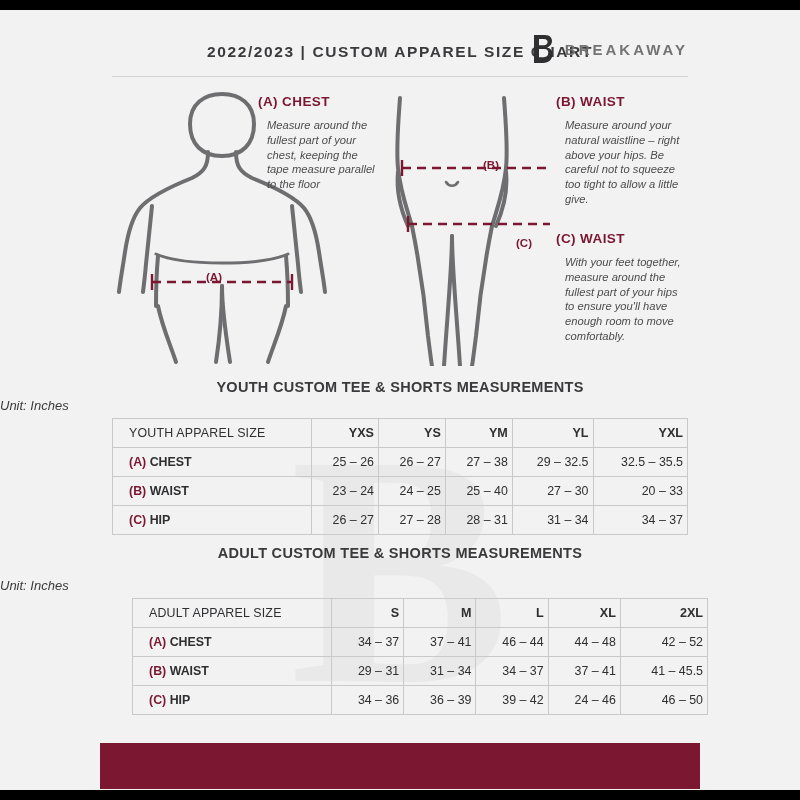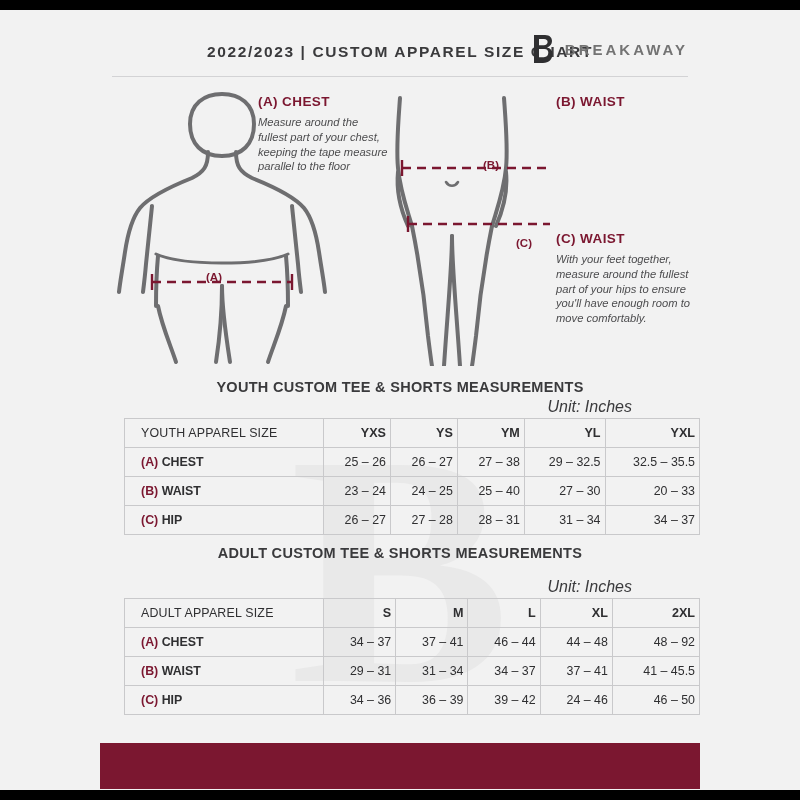--- a/index.html
+++ b/index.html
@@ -108,50 +108,50 @@
     color: #7b1730;
     letter-spacing: 0.4px;
     margin: 0 0 6px 0;
     white-space: nowrap;
   }
   .note-body {
     font-size: 11.2px;
     font-style: italic;
     color: #4c4c4e;
     line-height: 1.32;
-    margin: 0;
+    margin: 9px;
   }
   #note-chest { left: 258px; top: 84px; width: 132px; }
   #note-waist { left: 556px; top: 84px; width: 136px; }
   #note-hips  { left: 556px; top: 221px; width: 140px; }
 
   
   .section-title {
     position: absolute;
     width: 800px;
     text-align: center;
     font-size: 14.5px;
     font-weight: bold;
     color: #3a3a3c;
     letter-spacing: 0.3px;
   }
   .section-unit {
     position: absolute;
     width: 632px;
-    text-align: right;
-    font-size: 16px;
+    text-align: left;
+    font-size: 13px;
     font-style: italic;
     color: #3a3a3c;
   }
   
   table.size-table {
     position: absolute;
     border-collapse: collapse;
     width: 576px;
-    left: 124px;
+    left: 112px;
     background: transparent;
   }
   table.size-table td, table.size-table th {
     border: 1px solid #c9c9cb;
     height: 28px;
     font-size: 12.4px;
     color: #2f2f31;
     text-align: right;
     padding: 0 4px;
     background: transparent;
@@ -278,20 +278,21 @@
     <div style="position:absolute;left:206px;top:261px;font-size:11.5px;font-weight:bold;color:#7b1730;">(A)</div>
     <div style="position:absolute;left:483px;top:149px;font-size:11.5px;font-weight:bold;color:#7b1730;">(B)</div>
     <div style="position:absolute;left:516px;top:227px;font-size:11.5px;font-weight:bold;color:#7b1730;">(C)</div>
 
     <div class="note" id="note-chest">
       <p class="note-title">(A) CHEST</p>
       <p class="note-body">Measure around the fullest part of your chest, keeping the tape measure parallel to the floor</p>
     </div>
     <div class="note" id="note-waist">
       <p class="note-title">(B) WAIST</p>
+      <p class="note-body">Measure around your natural waistline – right above your hips. Be careful not to squeeze too tight to allow a little give.</p>
     </div>
     <div class="note" id="note-hips">
       <p class="note-title">(C) WAIST</p>
       <p class="note-body">With your feet together, measure around the fullest part of your hips to ensure you'll have enough room to move comfortably.</p>
     </div>
 
     <div class="section-title" style="top:369px;">YOUTH CUSTOM TEE &amp; SHORTS MEASUREMENTS</div>
     <div class="section-unit" style="top:388px;">Unit: Inches</div>
 
     <table class="size-table" id="youth-table" style="top:408px;">
@@ -329,39 +330,39 @@
           <td class="cellval">28 – 31</td>
           <td class="cellval">31 – 34</td>
           <td class="cellval">34 – 37</td>
         </tr>
       </tbody>
     </table>
 
     <div class="section-title" style="top:535px;">ADULT CUSTOM TEE &amp; SHORTS MEASUREMENTS</div>
     <div class="section-unit" style="top:568px;">Unit: Inches</div>
 
-    <table class="size-table" id="adult-table" style="top:588px;">
+    <table class="size-table" id="adult-table" style="top:588px;margin-left:20px;">
       <thead>
         <tr>
           <th class="rowhead">ADULT APPAREL SIZE</th>
           <th>S</th>
           <th>M</th>
           <th>L</th>
           <th>XL</th>
           <th>2XL</th>
         </tr>
       </thead>
       <tbody>
         <tr>
           <td class="rowhead"><span class="tag">(A)</span> <span>CHEST</span></td>
           <td class="cellval">34 – 37</td>
           <td class="cellval">37 – 41</td>
           <td class="cellval">46 – 44</td>
           <td class="cellval">44 – 48</td>
-          <td class="cellval">48 – 92</td>
+          <td class="cellval">42 – 52</td>
         </tr>
         <tr>
           <td class="rowhead"><span class="tag">(B)</span> <span>WAIST</span></td>
           <td class="cellval">29 – 31</td>
           <td class="cellval">31 – 34</td>
           <td class="cellval">34 – 37</td>
           <td class="cellval">37 – 41</td>
           <td class="cellval">41 – 45.5</td>
         </tr>
         <tr>

